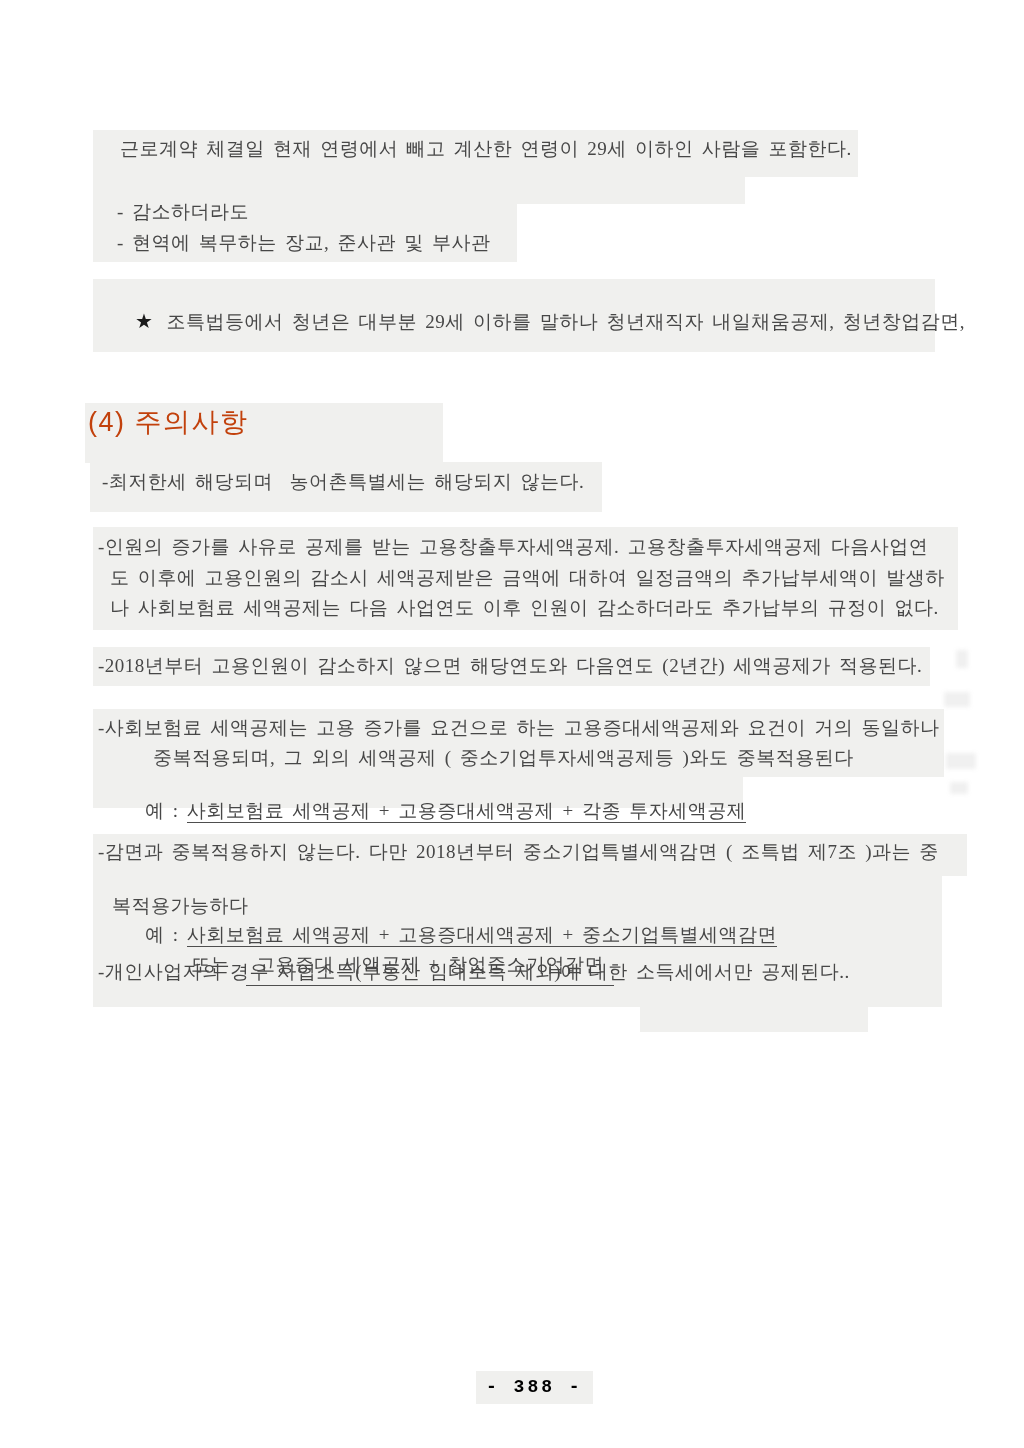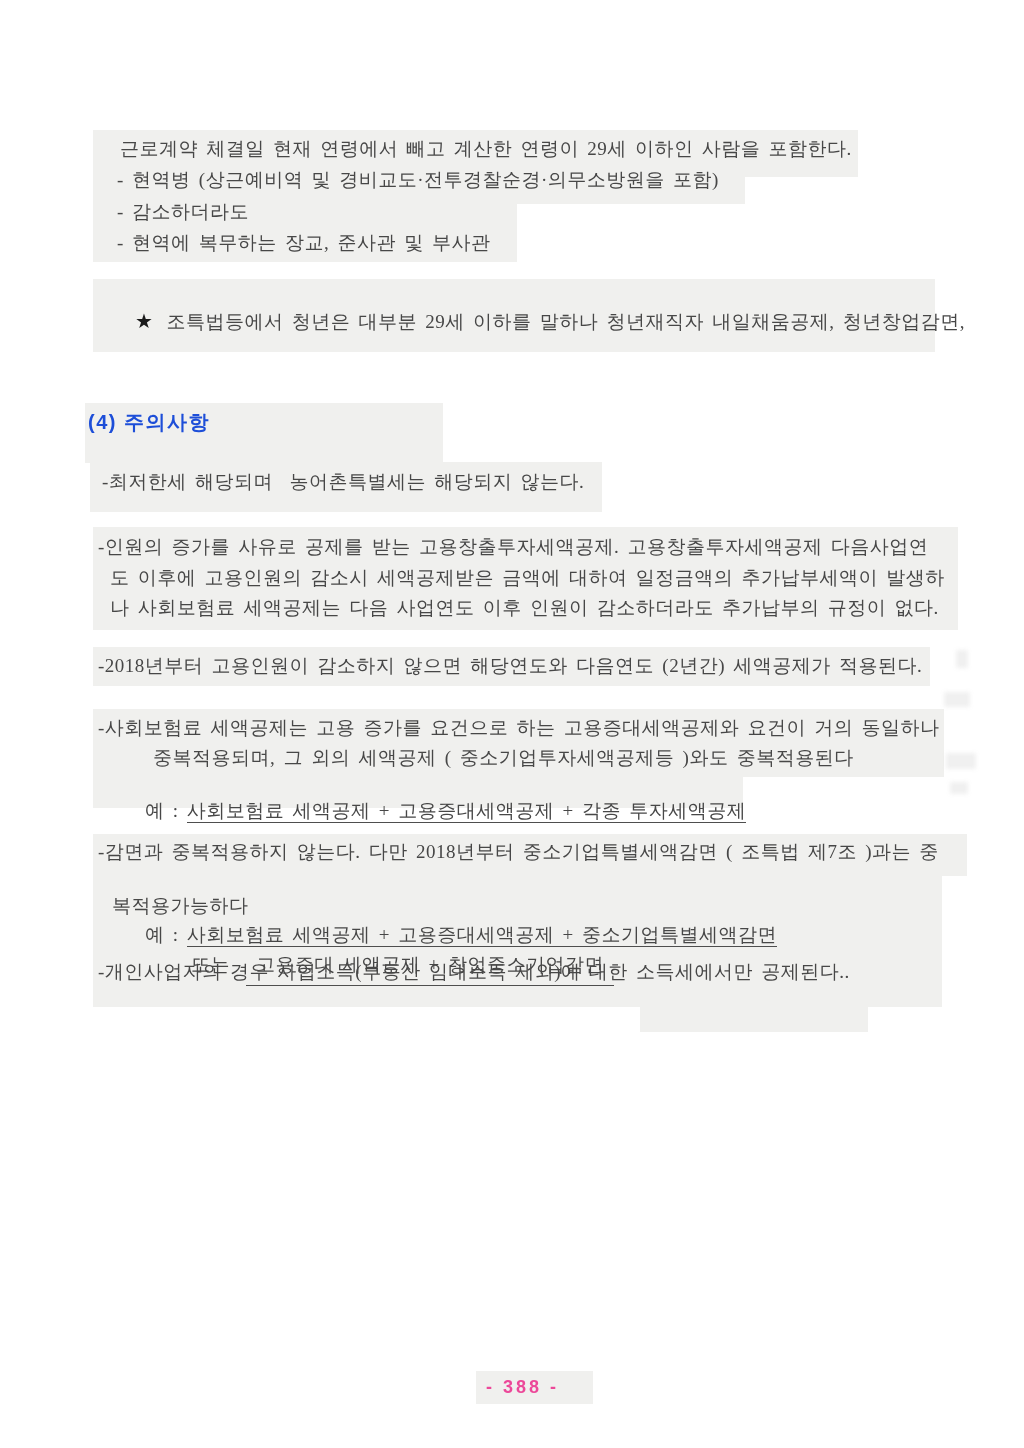--- a/index.html
+++ b/index.html
@@ -16,35 +16,35 @@
   .ghost { position:absolute; background:rgba(110,110,110,0.10); filter:blur(2px); border-radius:2px; }
   .line {
     position:absolute;
     font-size:19px; line-height:23px;
     letter-spacing:0.5px; word-spacing:3px;
     white-space:pre;
   }
   .heading-line {
     position:absolute;
     font-family:"Liberation Sans","DejaVu Sans",sans-serif;
-    font-weight:700; font-size:20px; line-height:26px;
-    letter-spacing:1.5px; color:#1d4ed8; white-space:pre;
+    font-weight:400; font-size:27px; line-height:26px;
+    letter-spacing:1.5px; color:#c2410c; white-space:pre;
   }
   .star {
     display:inline-block; margin-right:13px;
     color:#1b1b1b; font-size:20px;
     font-family:"DejaVu Sans","Liberation Sans",sans-serif;
   }
   .u { border-bottom:1.6px solid #4e4e4e; padding-bottom:1px; }
   .u-pad { border-bottom:1.6px solid #4e4e4e; padding:0 10px 10px 10px; margin-left:16px; }
   .pageno {
     position:absolute;
-    font-family:Liberation Sans, sans-serif;
+    font-family:Liberation Mono, monospace;
     font-weight:700; font-size:18px; letter-spacing:3px;
-    color:#ec4899; white-space:pre;
+    color:#000000; white-space:pre;
   }
 </style>
 </head>
 <body>
 
 <div class="page">
 
   <div class="shade" style="left:93px;  top:130px;  width:765px; height:47px;"></div>
   <div class="shade" style="left:93px;  top:177px;  width:652px; height:27px;"></div>
   <div class="shade" style="left:93px;  top:204px;  width:424px; height:58px;"></div>
@@ -59,21 +59,20 @@
   <div class="shade" style="left:93px;  top:876px;  width:849px; height:131px;"></div>
   <div class="shade" style="left:640px; top:1007px; width:228px; height:25px;"></div>
   <div class="shade" style="left:476px; top:1371px; width:117px; height:33px;"></div>
 
   <div class="ghost" style="left:956px; top:650px; width:12px; height:18px;"></div>
   <div class="ghost" style="left:944px; top:692px; width:26px; height:15px;"></div>
   <div class="ghost" style="left:946px; top:753px; width:30px; height:16px;"></div>
   <div class="ghost" style="left:950px; top:782px; width:18px; height:12px;"></div>
 
   <div class="line" style="left:120px; top:137px;">근로계약 체결일 현재 연령에서 빼고 계산한 연령이 29세 이하인 사람을 포함한다.</div>
-  <div class="line" style="left:117px; top:168px;">- 현역병 (상근예비역 및 경비교도·전투경찰순경·의무소방원을 포함)</div>
   <div class="line" style="left:117px; top:200px;">- 감소하더라도</div>
   <div class="line" style="left:117px; top:231px;">- 현역에 복무하는 장교, 준사관 및 부사관</div>
 
   <div class="line" style="left:102px; top:287px;">
     <span class="star">★</span><span>조특법등에서 청년은 대부분 29세 이하를 말하나 청년재직자 내일채움공제, 청년창업감면,</span>
   </div>
 
   <div class="heading-line" style="left:88px; top:409px;">(4) 주의사항</div>
 
   <div class="line" style="left:102px; top:470px;text-align:right;">-최저한세 해당되며  농어촌특별세는 해당되지 않는다.</div>

